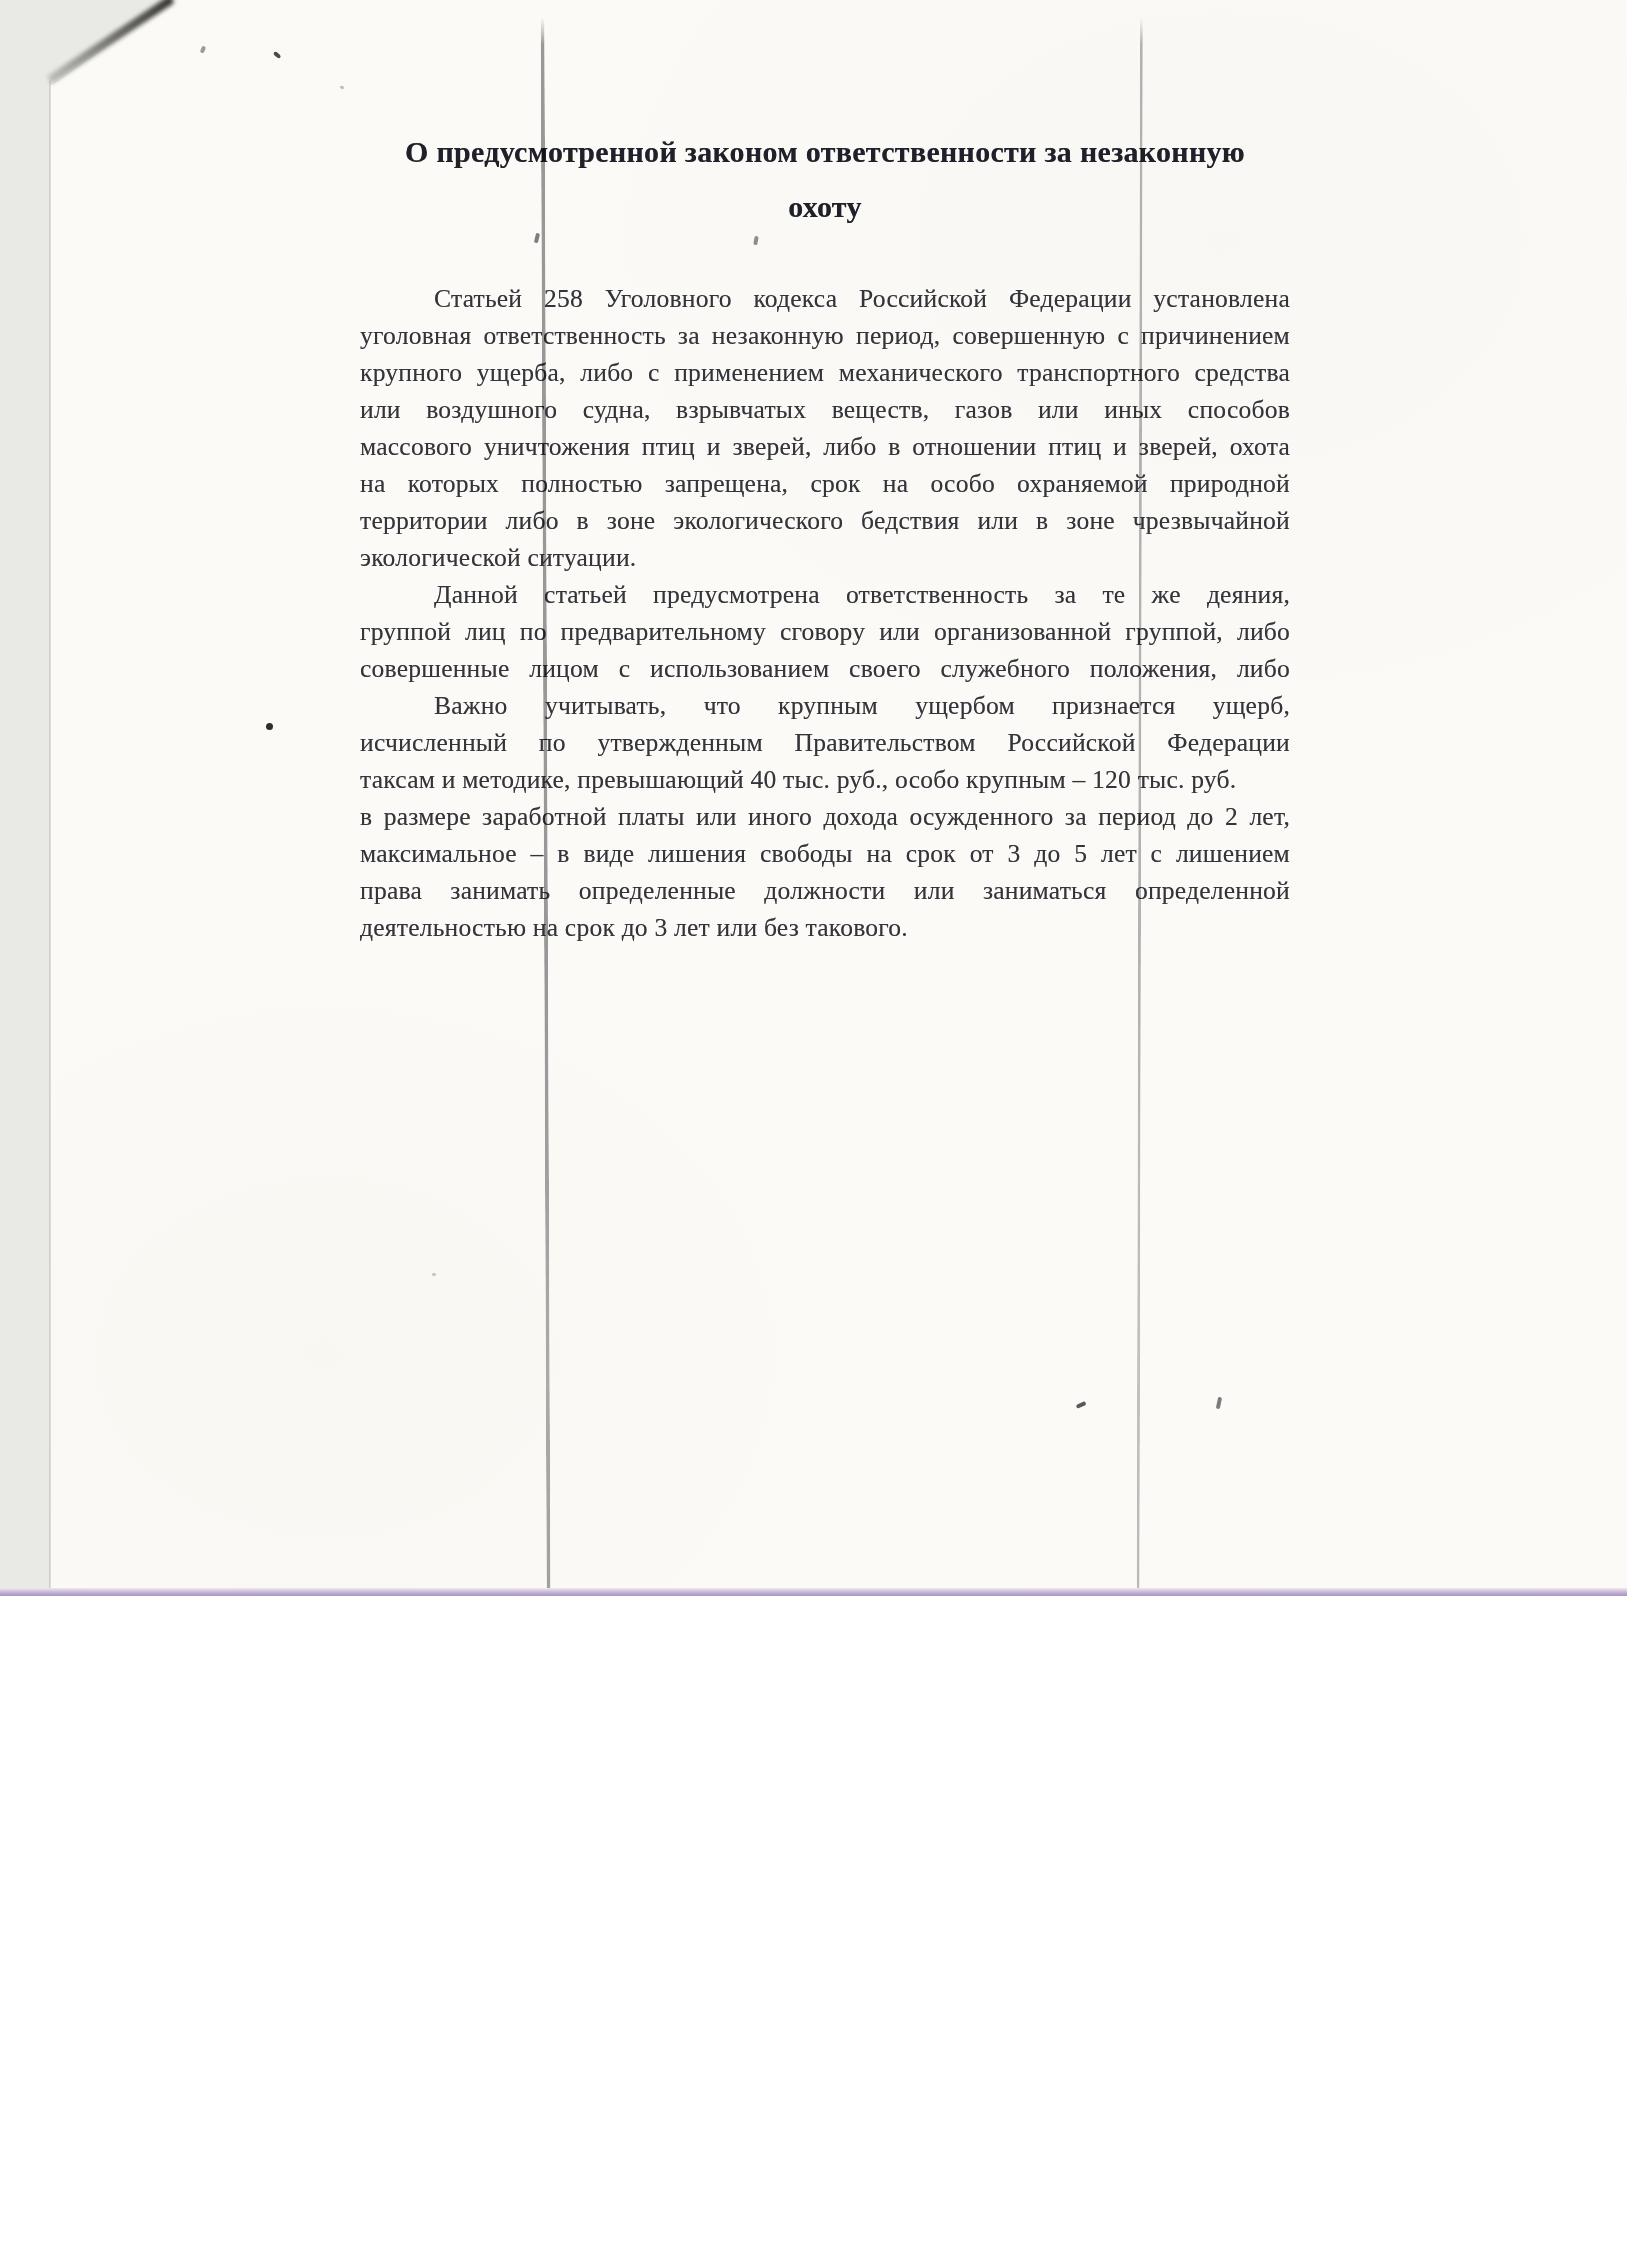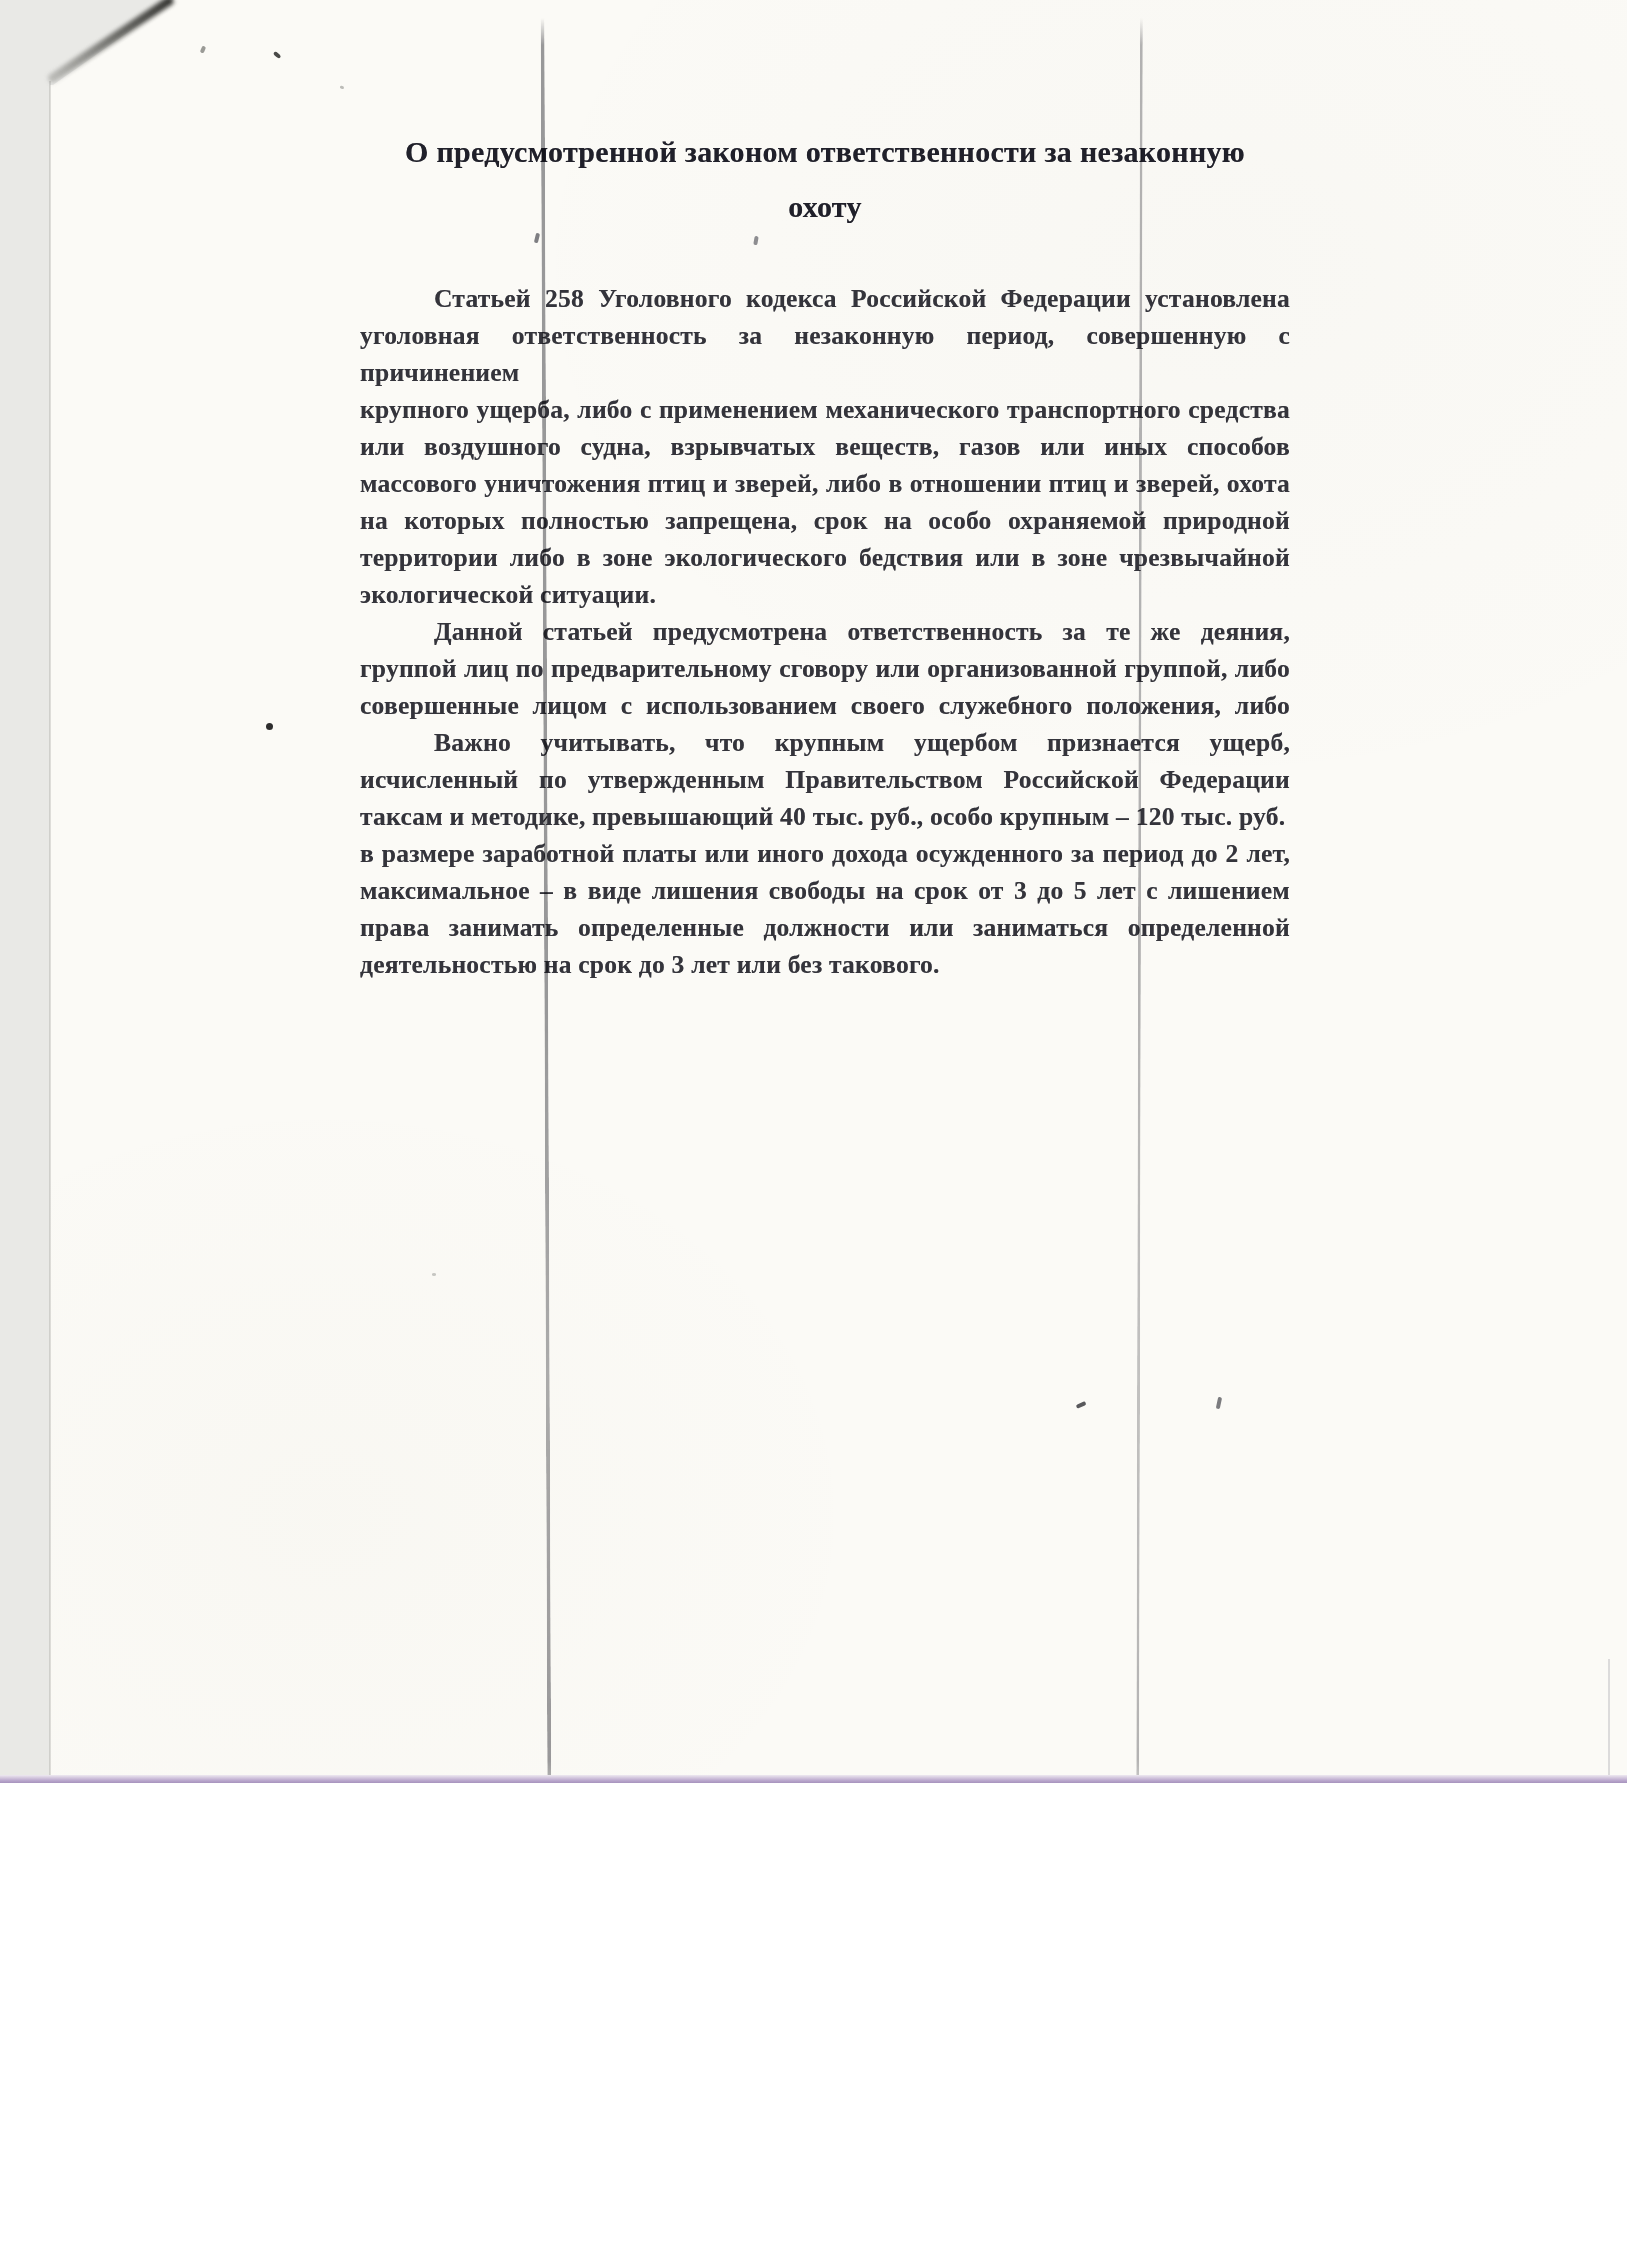--- a/index.html
+++ b/index.html
@@ -12,21 +12,21 @@
   }
   * { box-sizing: border-box; }
   html, body { margin: 0; padding: 0; }
   body {
     width: 1628px; height: 2258px;
     background: #ffffff;
     font-family: "Liberation Serif", "DejaVu Serif", serif;
   }
   .scan {
     position: relative;
-    width: 1628px; height: 1783px;
+    width: 1628px; height: 1596px;
     background:
       radial-gradient(ellipse 1059px 794px at 75% 15%, rgba(120,120,110,0.02), transparent 70%),
       radial-gradient(ellipse 794px 618px at 20% 85%, rgba(150,140,90,0.025), transparent 70%),
       var(--paper);
     overflow: hidden;
   }
 
   
   .scanner-strip {
     position: absolute; left: 0; top: 0; width: 50px; height: 2258px;
@@ -84,21 +84,20 @@
     text-shadow: 0 0 0.4px rgba(32,32,42,0.55);
   }
   .title-line { display: block; }
   .para { margin: 0; font-size: 25.6px; line-height: 37px; }
   .ln {
     display: block;
     text-align: justify;
     text-align-last: justify;
     text-shadow: 0 0 0.4px rgba(52,52,59,0.45);
     letter-spacing: 0.2px;
-    font-weight: bold;
   }
   .ln-first { padding-left: 74px; }
   .ln-last { text-align-last: left; }
 
   
   .speck { position: absolute; border-radius: 50%; }
   .s1  { left: 273px;  top: 53px;   width: 8px;  height: 4.4px; background: #4a4a48; transform: rotate(40deg); }
   .s2  { left: 340px;  top: 86px;   width: 4.4px;  height: 2.6px; background: #bcbcb8; transform: rotate(20deg); }
   .s3  { left: 535px;  top: 233px;  width: 3.5px;  height: 9.7px; background: #7e7e82; transform: rotate(14deg); border-radius: 1.8px; }
   .s4  { left: 754px;  top: 236px;  width: 3.5px;  height: 8.8px; background: #8d8d90; transform: rotate(10deg); border-radius: 1.8px; }

